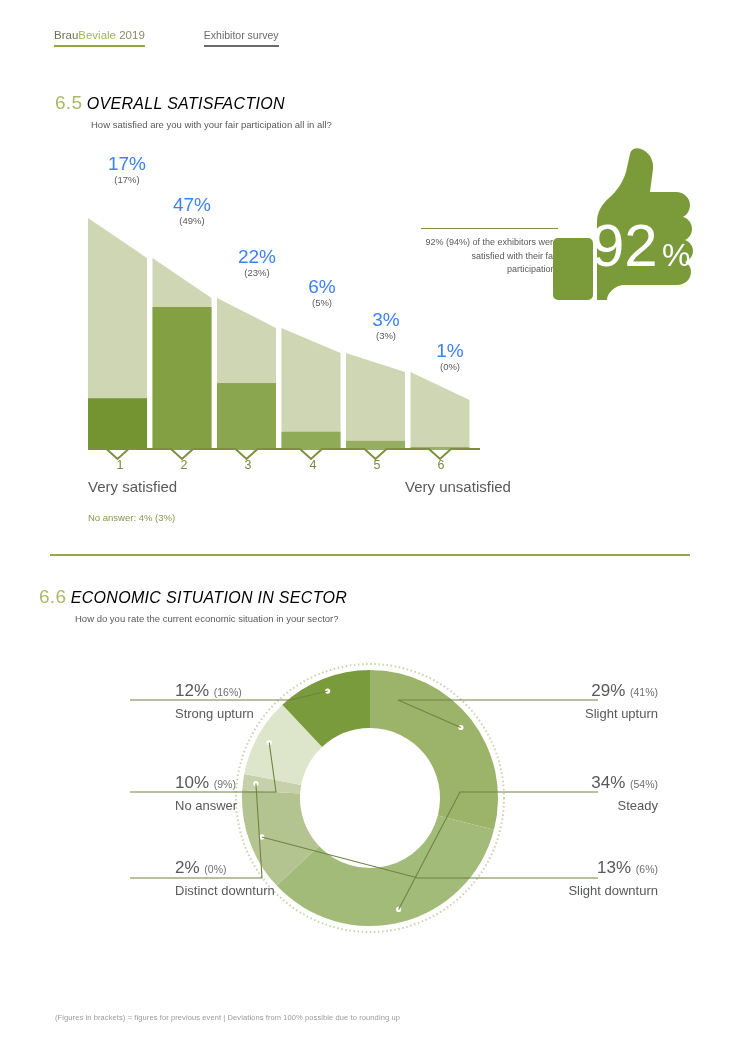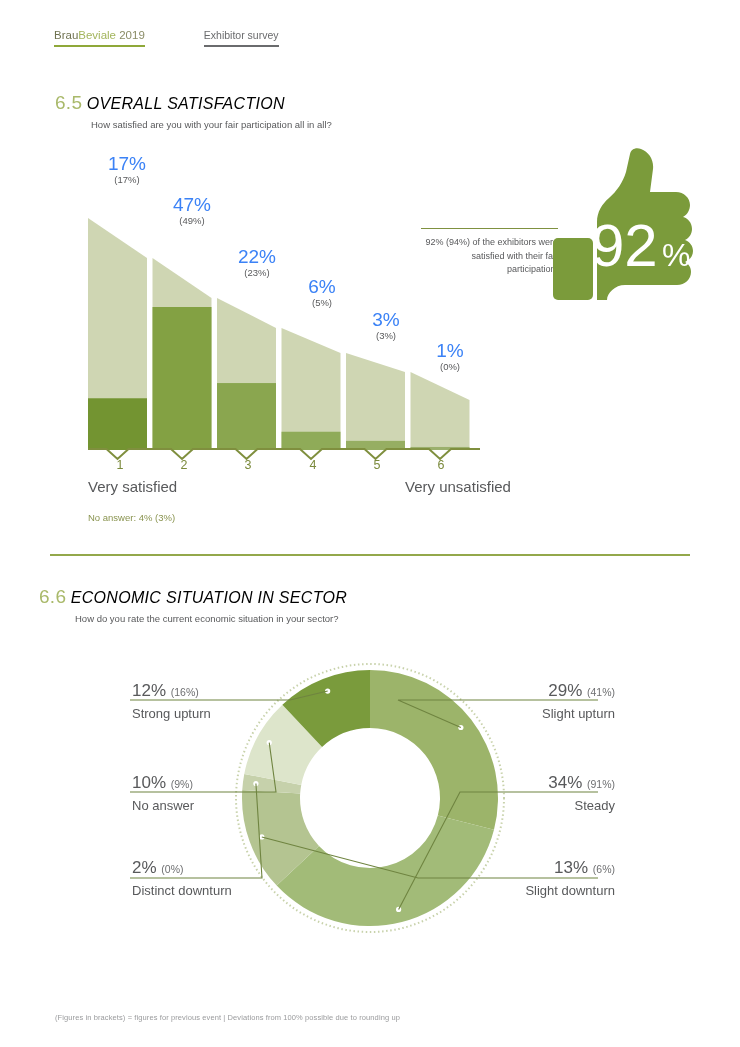--- a/index.html
+++ b/index.html
@@ -48,21 +48,21 @@
   .thumbtxt p{margin:0;font-size:9px;line-height:13.5px;color:#58595b;}
   .thumbfig{position:absolute;left:553px;top:148px;width:150px;height:152px;}
   .thumbfig .pct{position:absolute;left:0;top:0;width:150px;height:152px;}
 
   
   .divider{position:absolute;left:50px;top:554px;width:640px;height:0;border-top:2px solid #93a84b;}
 
   
   .donutwrap{position:absolute;left:215px;top:658px;width:310px;height:280px;}
   .leadwrap{position:absolute;left:0;top:640px;width:740px;height:320px;pointer-events:none;}
-  .dlab{position:absolute;}
+  .dlab{position:absolute;margin-left:43px;}
   .dlab .row1{font-size:17px;color:#58595b;line-height:20px;white-space:nowrap;}
   .dlab .row1 .par{font-size:10.5px;color:#6e6f71;}
   .dlab .row2{font-size:13px;color:#58595b;line-height:18px;white-space:nowrap;margin-top:3px;}
   .dlab.right{text-align:right;}
 
   
   .footer{position:absolute;left:55px;top:1013px;font-size:7.5px;color:#9a9b9d;letter-spacing:.1px;}
 </style>
 </head>
 <body>
@@ -221,21 +221,21 @@
     <div class="row1"><span>2%</span> <span class="par">(0%)</span></div>
     <div class="row2">Distinct downturn</div>
   </div>
 
   <div class="dlab right" style="left:415px;width:200px;top:681px;">
     <div class="row1"><span>29%</span> <span class="par">(41%)</span></div>
     <div class="row2">Slight upturn</div>
   </div>
 
   <div class="dlab right" style="left:415px;width:200px;top:773px;">
-    <div class="row1"><span>34%</span> <span class="par">(91%)</span></div>
+    <div class="row1"><span>34%</span> <span class="par">(54%)</span></div>
     <div class="row2">Steady</div>
   </div>
 
   <div class="dlab right" style="left:415px;width:200px;top:858px;">
     <div class="row1"><span>13%</span> <span class="par">(6%)</span></div>
     <div class="row2">Slight downturn</div>
   </div>
 
   <div class="footer">(Figures in brackets) = figures for previous event | Deviations from 100% possible due to rounding up</div>
 

